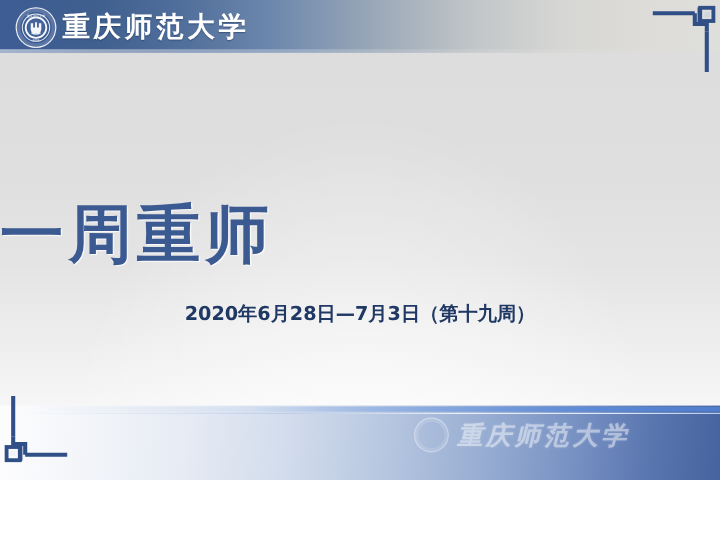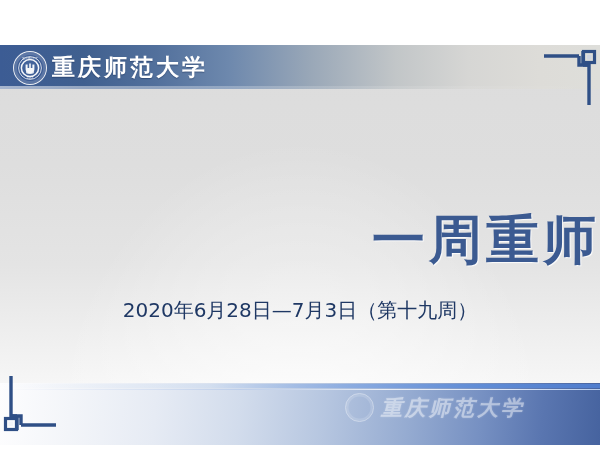--- a/index.html
+++ b/index.html
@@ -10,21 +10,20 @@
   body {
     font-family: "Liberation Sans", "DejaVu Sans", sans-serif;
   }
 
   .slide {
     position: relative;
     width: 600px;
     height: 400px;
     overflow: hidden;
     background: linear-gradient(180deg, #dcdcdc 0%, #dedede 30%, #e4e4e4 55%, #f2f2f2 78%, #fbfbfb 92%, #ffffff 100%);
-    margin-top: 45px;
   }
 
   
   .header-band {
     position: absolute;
     left: 0;
     top: 0;
     width: 600px;
     height: 44px;
     background: linear-gradient(90deg,
@@ -95,41 +94,40 @@
     font-style: italic;
     text-shadow: 1px 1px 1px rgba(255,255,255,.85), -1px -1px 0 rgba(255,255,255,.5);
     white-space: nowrap;
   }
 
   .title-main {
     position: absolute;
     left: 0;
     right: 0;
     top: 160px;
-    text-align: right;
+    text-align: left;
     color: #3b5a91;
     font-family: "DejaVu Sans", "Liberation Sans", sans-serif;
     font-size: 53px;
     font-weight: 700;
     letter-spacing: 4px;
     text-shadow: 1px 1px 1px rgba(255,255,255,.9);
     white-space: nowrap;
-    padding-left: 36px;
   }
 
   .subtitle-date {
     position: absolute;
     left: 0;
     right: 0;
     top: 252px;
     text-align: center;
     color: #1f3864;
     font-family: "DejaVu Sans", "Liberation Sans", sans-serif;
-    font-size: 20px;
-    font-weight: 400;
+    font-size: 16px;
+    font-weight: 700;
     letter-spacing: 0px;
     white-space: nowrap;
   }
 
   
   .bottom-band {
     position: absolute;
     left: 0;
     bottom: 0;
     width: 600px;

